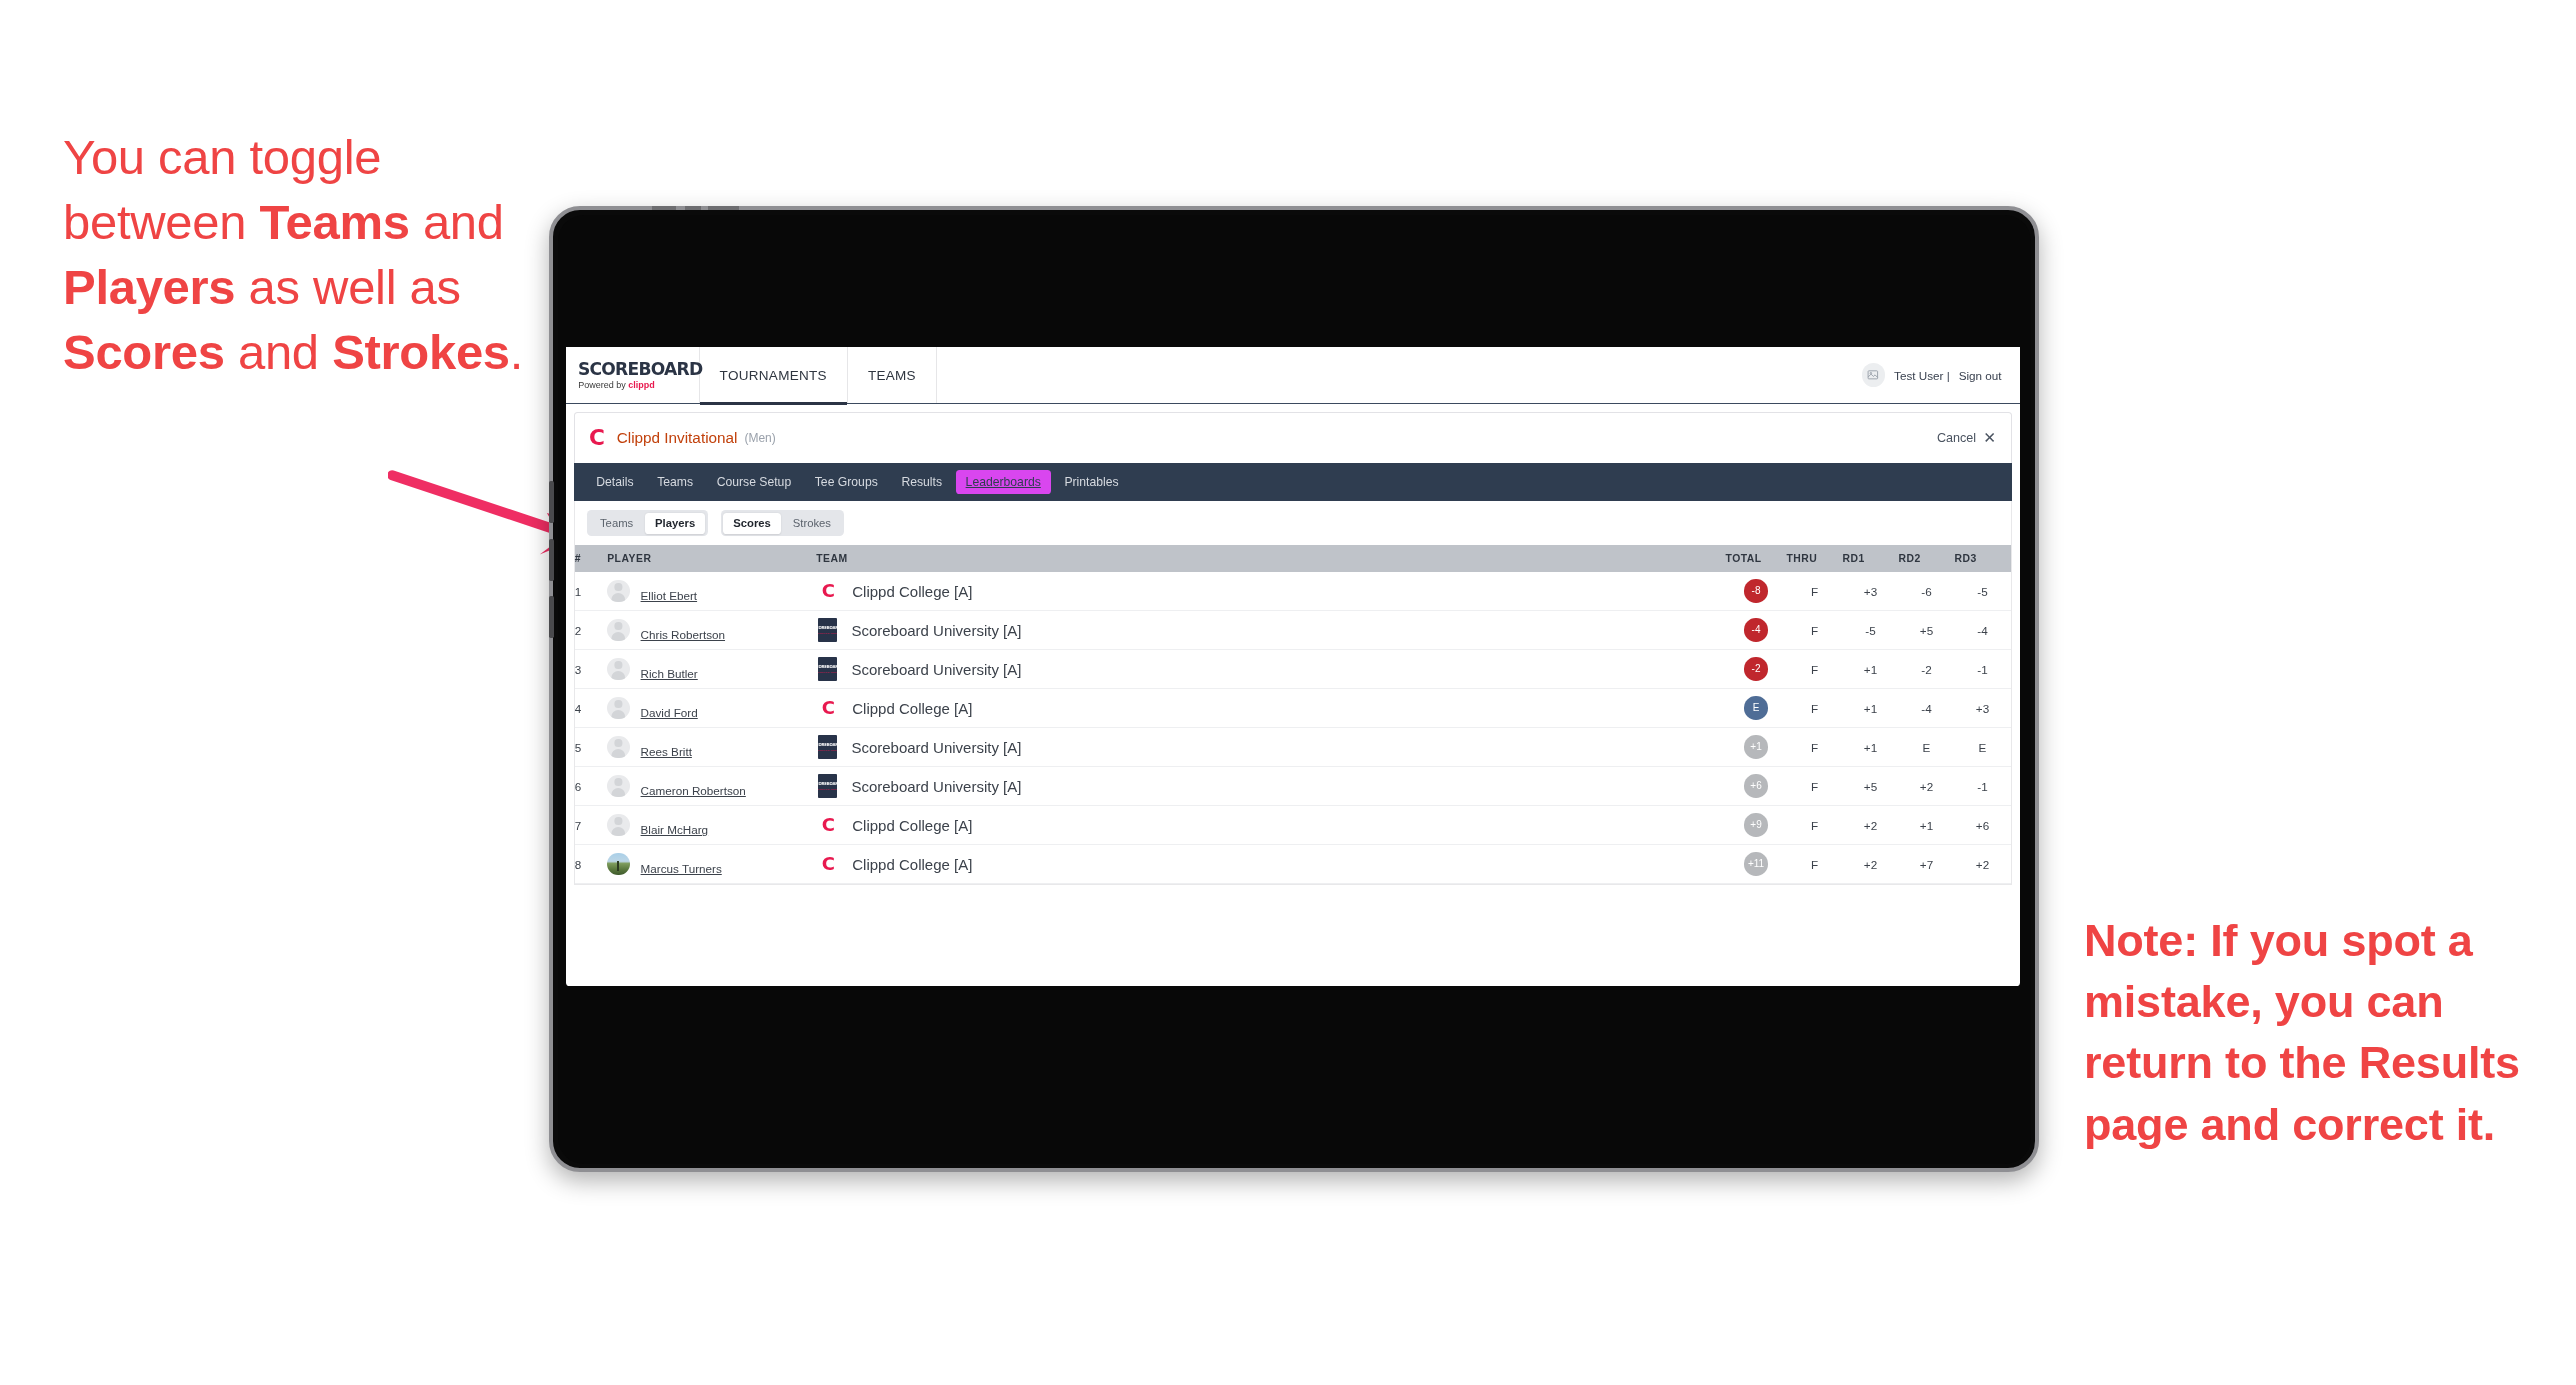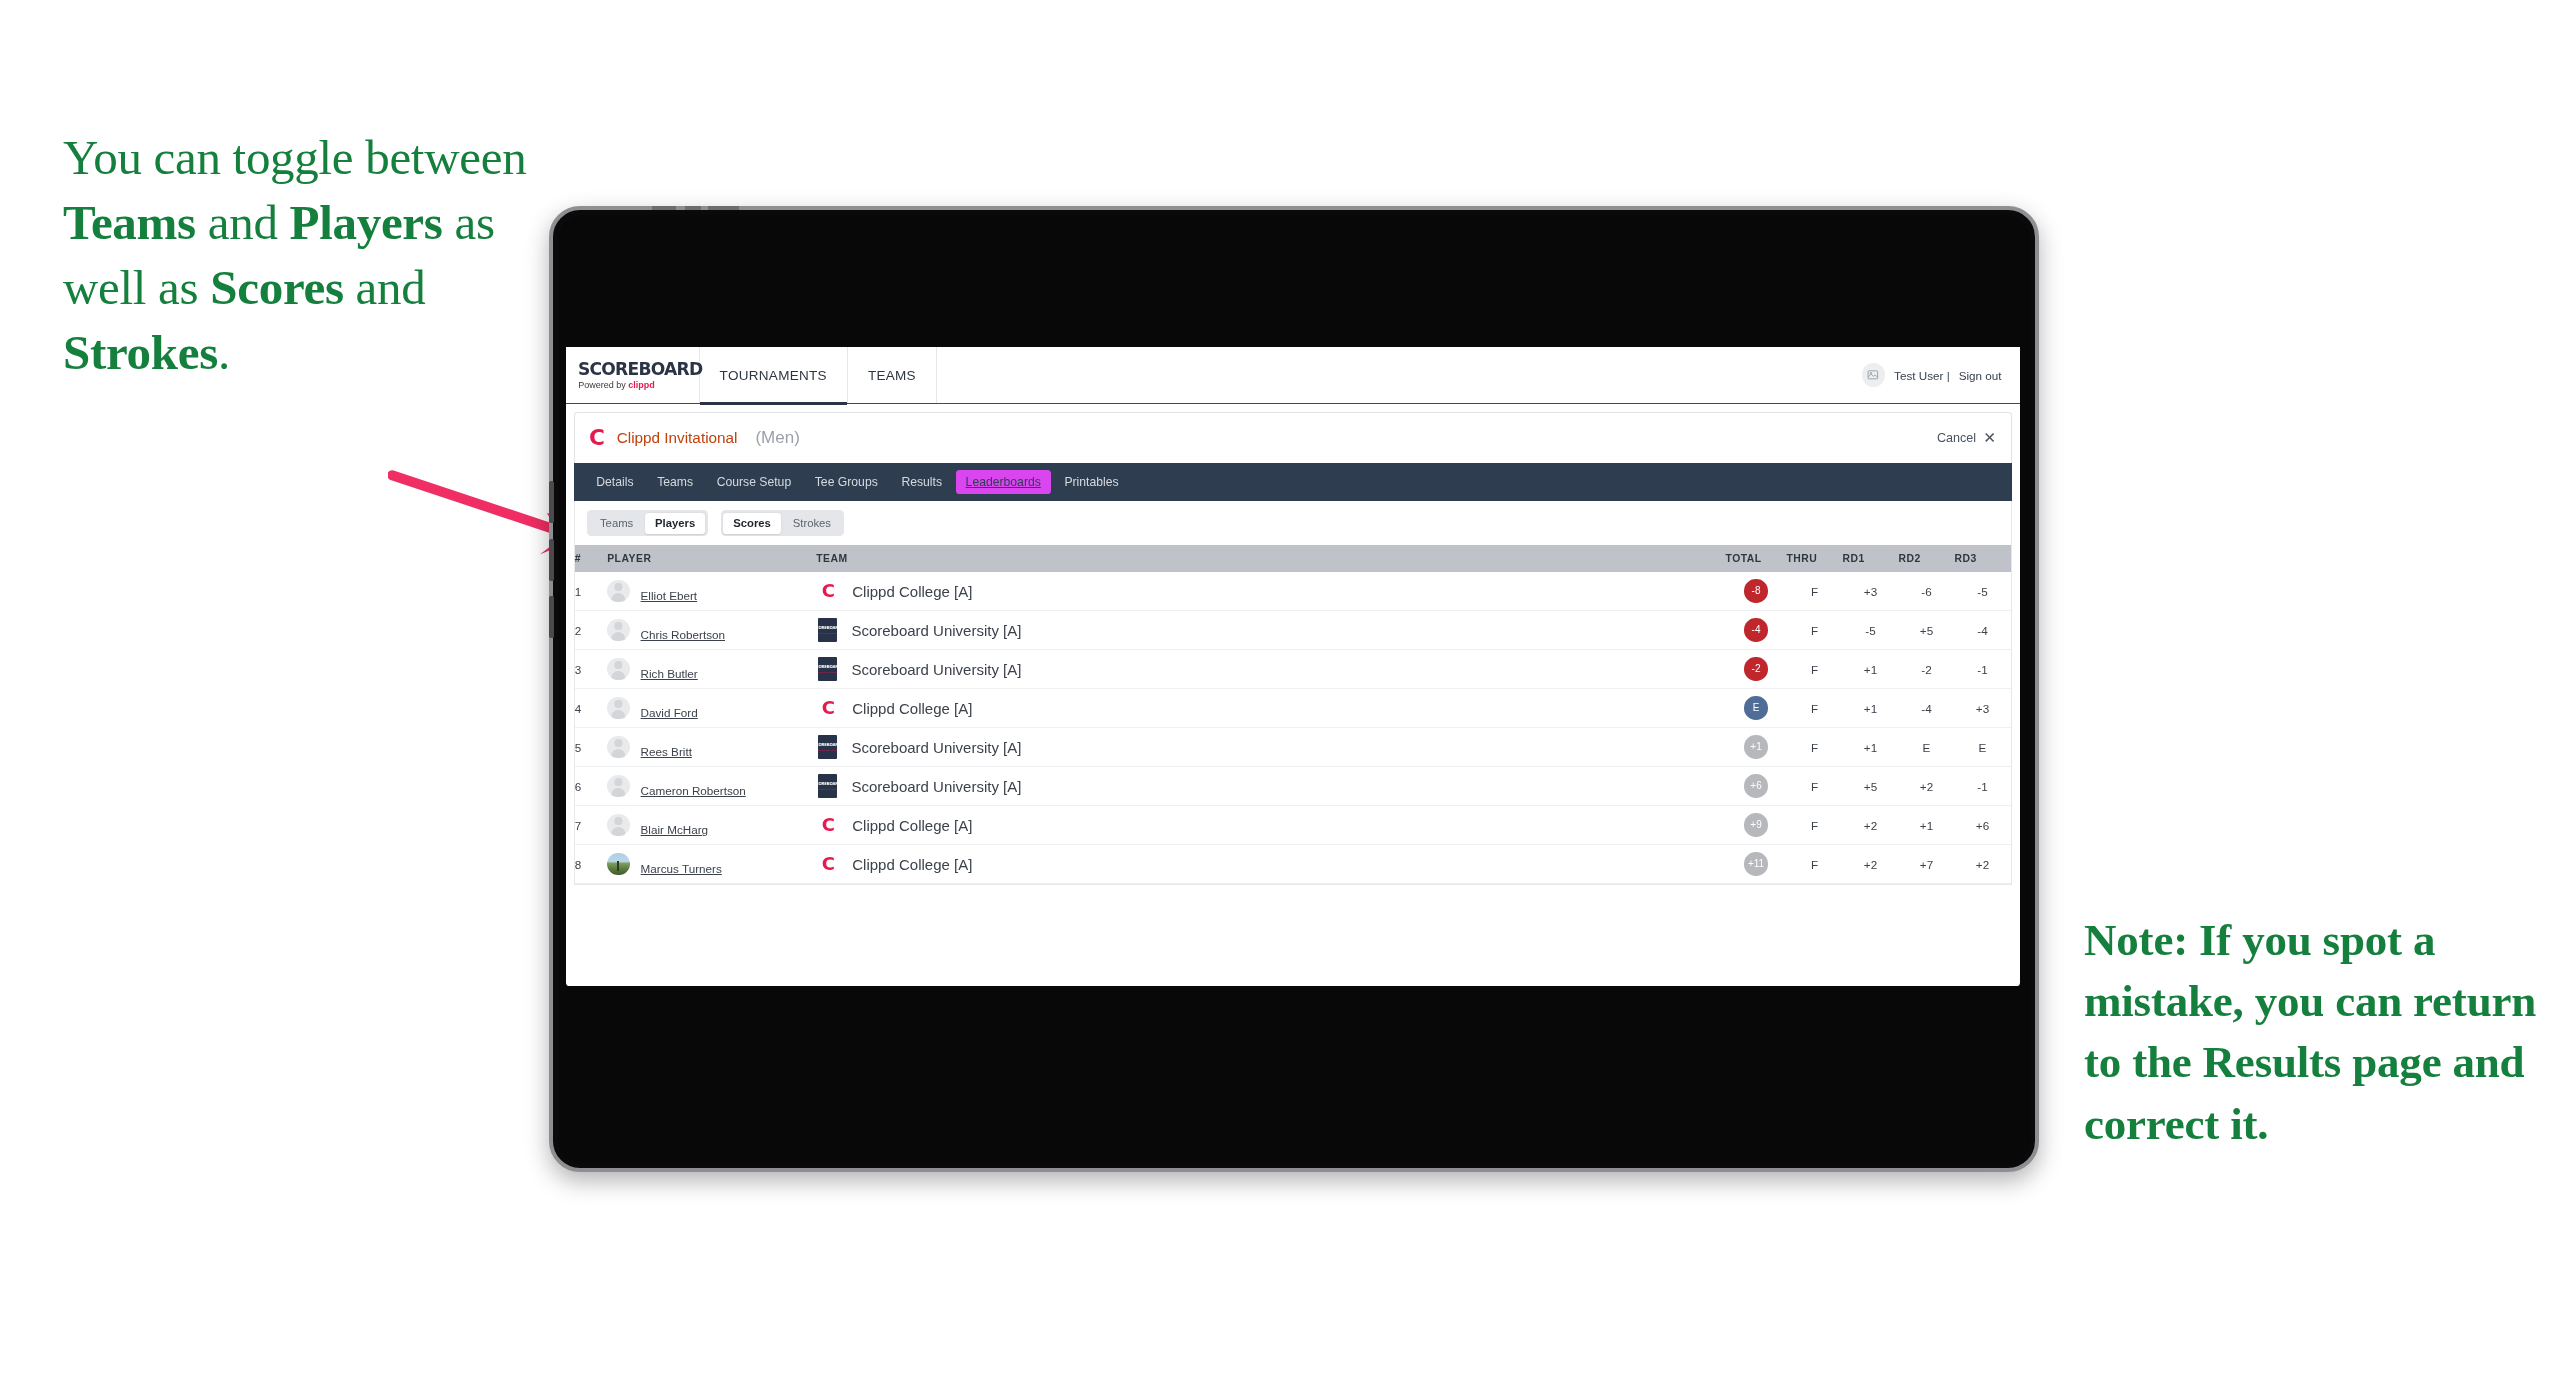--- a/index.html
+++ b/index.html
@@ -12,23 +12,22 @@
     height: 1386px;
     position: relative;
     overflow: hidden;
     font-family: "Liberation Sans", sans-serif;
     -webkit-font-smoothing: antialiased;
   }
 
   
   .annotation {
     position: absolute;
-    color: #15803d;
+    color: #ef4444;
     line-height: 1.33;
-    font-family: Liberation Serif, serif;
   }
   #left-annotation {
     left: 63px;
     top: 125px;
     width: 470px;
     font-size: 49px;
     font-weight: 400;
     letter-spacing: -0.3px;
   }
   #left-annotation b { font-weight: 700; }
@@ -218,23 +217,23 @@
     color: #e8194f;
     line-height: 1;
     margin-right: 12.6px;
     letter-spacing: -0.9px;
   }
   .tourn-name {
     font-size: 15.3px;
     color: #c2410c;
   }
   .tourn-gender {
-    font-size: 17px;
+    font-size: 12px;
     color: #9aa1ab;
-    margin-left: 18px;
+    margin-left: 7px;
   }
   .tourn-spacer { flex: 1; }
   .cancel-btn {
     font-size: 12.6px;
     color: #4a5360;
     display: flex; align-items: center; gap: 7.2px;
     cursor: pointer;
   }
   .cancel-x { font-size: 15.3px; line-height: 1; }
 

